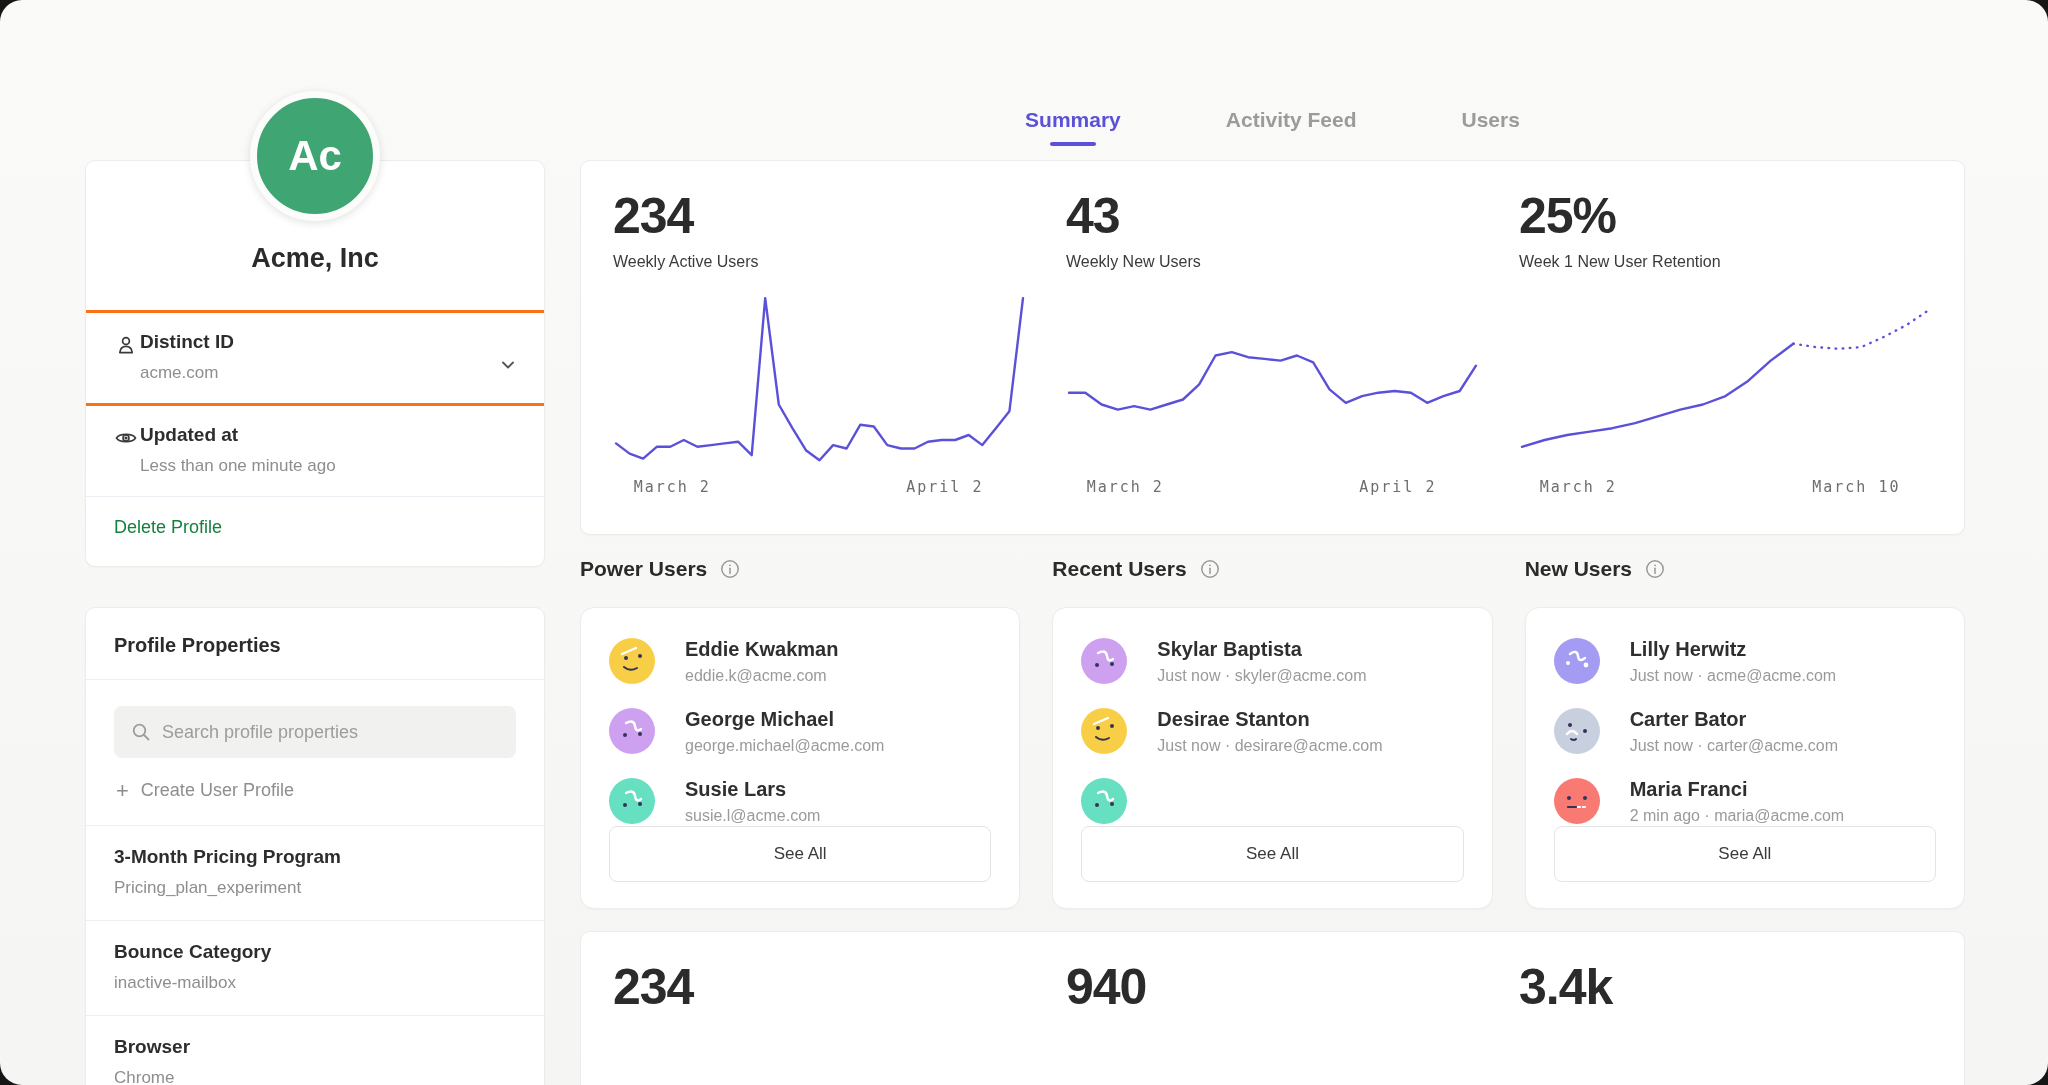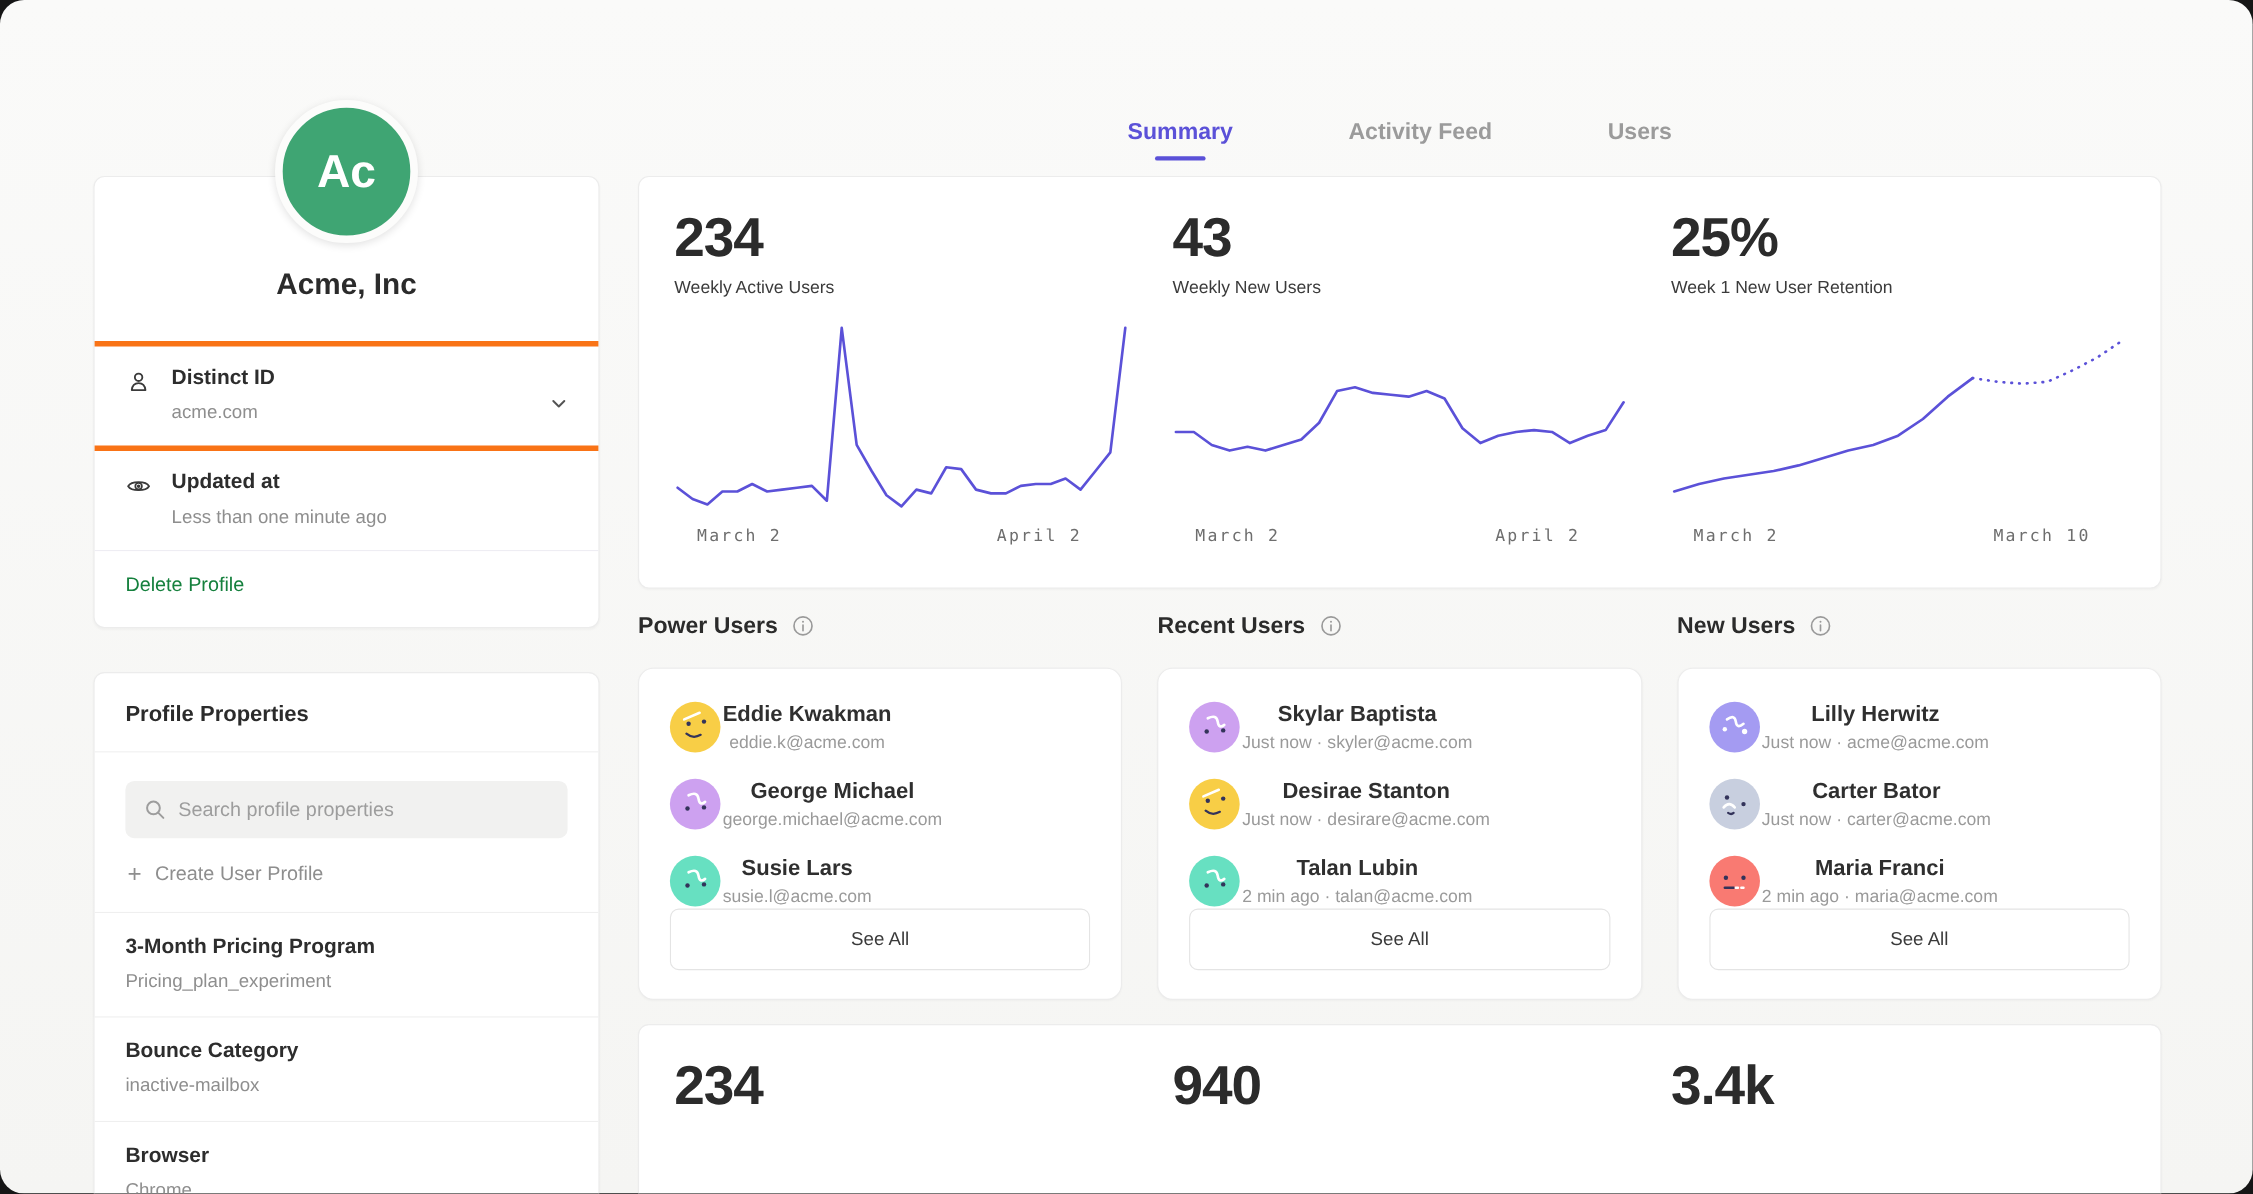--- a/index.html
+++ b/index.html
@@ -16,22 +16,22 @@
   .profile-card{ position:relative; margin-top:160px; }
   .avatar-big{
     position:absolute; left:50%; top:-70px; transform:translateX(-50%);
     width:130px; height:130px; border-radius:50%;
     border:7px solid #fcfcfb; box-shadow:0 2px 8px rgba(0,0,0,.12);
     display:flex; align-items:center; justify-content:center;
     color:#fff; font-size:42px; font-weight:700;
   }
   .profile-name{ padding-top:82px; padding-bottom:36px; text-align:center;
     font-size:27px; font-weight:700; color:#2b2b2b; }
-  .field-row{ position:relative; border-top:5px solid #f97316; padding:18px 28px 20px 28px;
-    display:flex; gap:16px; }
+  .field-row{ position:relative; border-top:3px solid #f97316; padding:18px 28px 20px 28px;
+    display:flex; gap:0; }
   .field-icon{ width:26px; flex:0 0 26px; padding-top:2px; color:#3a3a3a; }
   .field-label{ font-size:19px; font-weight:700; color:#2d2d2d; }
   .field-value{ font-size:17px; color:#8e8e8e; margin-top:10px; }
   .field-chevron{ position:absolute; right:26px; top:42px; color:#555; }
   .delete-row{ border-top:1px solid #eeedf3; padding:20px 28px 28px 28px;
     font-size:18px; color:#15803d; cursor:pointer; }
   .props-card{ margin-top:40px; padding-bottom:4px; min-height:530px; }
   .props-title{ padding:26px 28px 22px 28px; font-size:20px; font-weight:700; color:#2b2b2b;
     border-bottom:1px solid #efefef; }
   .search-box{ margin:26px 28px 0 28px; height:52px; background:#f1f1f0;
@@ -64,21 +64,21 @@
     letter-spacing:2px; }
   .axis-l{ position:absolute; left:5%; }
   .axis-r{ position:absolute; left:71%; }
   .user-grid{ margin-top:22px; display:grid; grid-template-columns:repeat(3,1fr); gap:32px; }
   .section-head{ display:flex; align-items:center; gap:12px; }
   .section-title{ font-size:21px; font-weight:700; color:#2b2b2b; }
   .info-icon{ color:#9a9a9a; display:flex; cursor:pointer; }
   .user-card{ margin-top:26px; height:302px; border-radius:14px;
     display:flex; flex-direction:column; padding:30px 28px 26px 28px; }
   .user-rows{ flex:1; display:flex; flex-direction:column; gap:23px; }
-  .user-row{ display:flex; gap:2px; align-items:flex-start; cursor:pointer;text-align:center; }
+  .user-row{ display:flex; gap:30px; align-items:flex-start; cursor:pointer; }
   .user-avatar{ width:46px; height:46px; border-radius:50%; flex:0 0 46px;
     display:flex; align-items:center; justify-content:center; }
   .user-name{ font-size:20px; font-weight:700; color:#2f2f2f; }
   .user-meta{ font-size:16px; color:#9a9a9a; margin-top:6px; }
   .see-all{ height:56px; border:1px solid #e4e4e4; border-radius:8px; background:#fff;
     font-size:17px; color:#3a3a3a; font-family:"Liberation Sans",sans-serif;
     cursor:pointer; width:100%; }
   .activity-title{ margin-top:52px; font-size:21px; font-weight:700; color:#2b2b2b; }
   .activity-card{ margin-top:22px; height:300px; display:grid;
     grid-template-columns:repeat(3,1fr); gap:40px; padding:26px 32px 0 32px; }
@@ -321,24 +321,20 @@
               </span>
             </div>
             <div class="user-row">
               <span class="user-avatar" style="background: rgb(103, 224, 193);">
                 <svg width="46" height="46" viewBox="0 0 46 46" fill="none">
                   <circle cx="16" cy="27" r="2" fill="#33335a"></circle>
                     <circle cx="31" cy="26" r="2" fill="#33335a"></circle>
                   <path d="M17 15q8-4 9 3t6 3" stroke="#fff" stroke-width="2.4" stroke-linecap="round" fill="none"></path>
                 </svg>
               </span>
-              <span>
-                <span class="user-name" style="display:block">Talan Lubin</span>
-                <span class="user-meta" style="display:block">2 min ago · talan@acme.com</span>
-              </span>
             </div>
           </div>
           <button class="see-all">See All</button>
         </div>
       </div>
 
       <div>
         <div class="section-head">
           <span class="section-title">New Users</span>
           <span class="info-icon">

